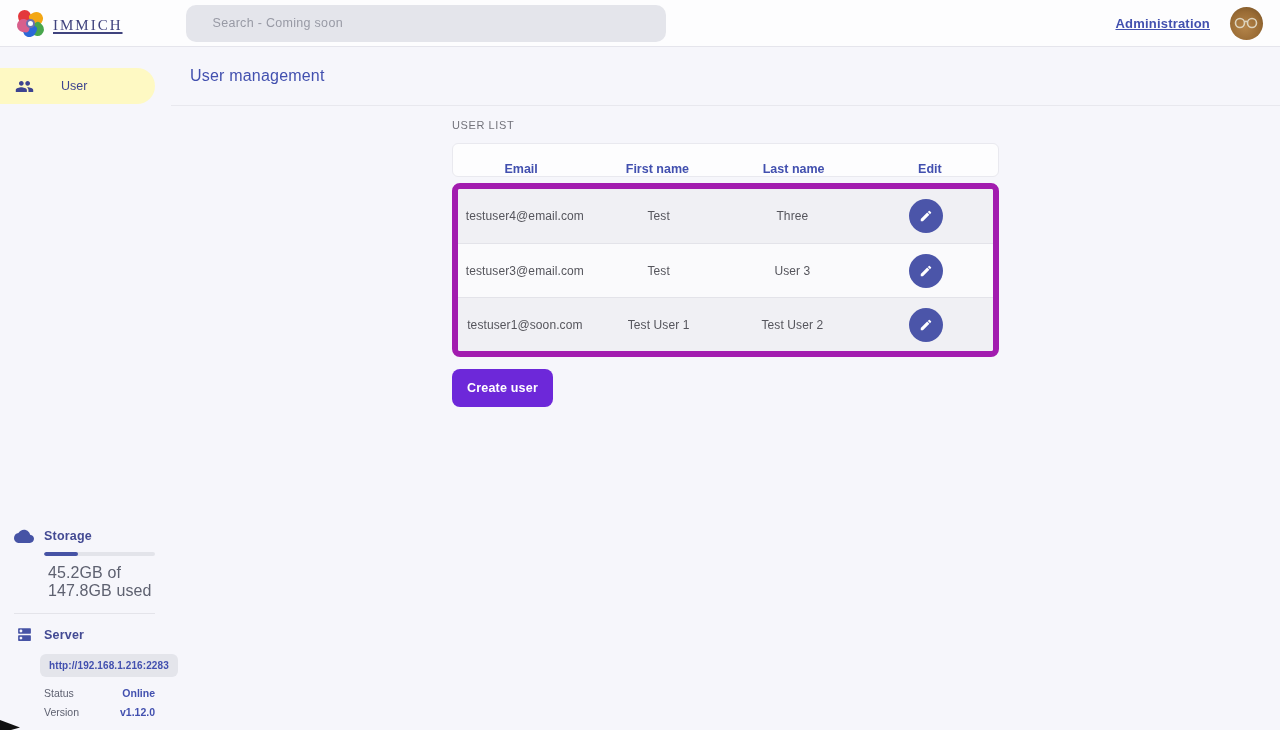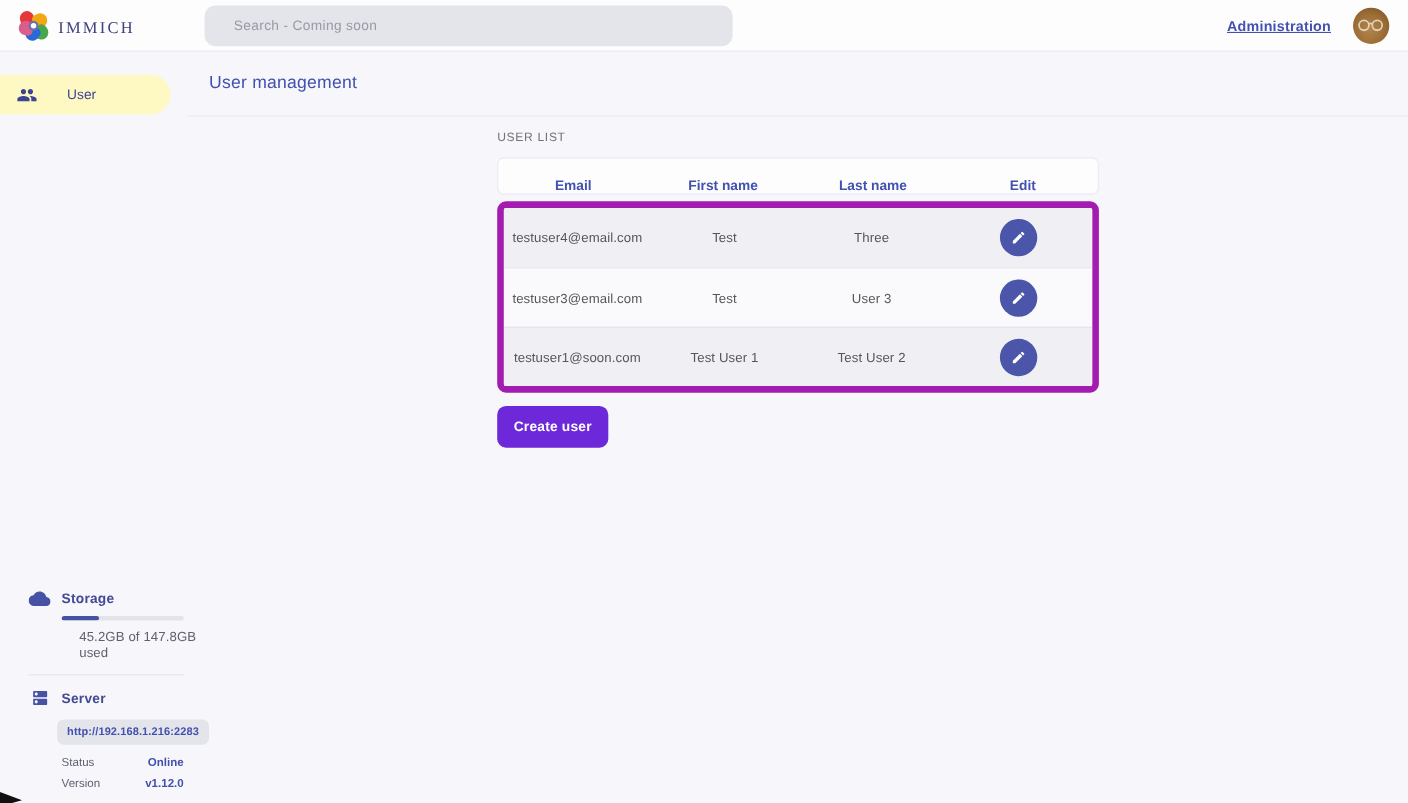--- a/index.html
+++ b/index.html
@@ -28,21 +28,21 @@
   .petal.p1 { background: #e4383c; left: 1px;  top: 0;    transform: rotate(-20deg); }
   .petal.p2 { background: #f3a715; right: 1px; top: 2px;  transform: rotate(60deg); }
   .petal.p3 { background: #48a64c; right: 0;   bottom: 1px; transform: rotate(140deg); }
   .petal.p4 { background: #2a68d8; left: 6px;  bottom: 0; transform: rotate(210deg); }
   .petal.p5 { background: #d85f8c; left: 0;    top: 9px;  transform: rotate(280deg); }
   .petal-center { position: absolute; width: 9px; height: 9px; border-radius: 50%;
     background: #fdfdfe; left: 9px; top: 9px; border: 2px solid #6a6fb1; }
   .logo-word {
     font-family: "Liberation Serif", serif;
     font-size: 21px; letter-spacing: 2px; font-weight: 500;
-    color: #40437e; font-variant: small-caps; text-transform: lowercase;
+    color: #40437e; font-variant: small-caps; text-transform: lowercase; text-decoration: underline;
   }
   .search-wrap { margin-left: 63px; }
   .search-input {
     width: 480px; height: 37px;
     background: #e4e5eb; border: none; border-radius: 10px;
     padding: 0 14px 0 27px;
     font-family: "Liberation Sans", sans-serif;
     font-size: 12.5px; letter-spacing: 0.3px; color: #5a5c66;
     outline: none;
   }
@@ -66,31 +66,31 @@
   
   .sidebar { width: 171px; position: relative; flex-shrink: 0; }
   .side-item {
     margin-top: 21px; width: 155px; height: 36px;
     background: #fef9c3; border-radius: 0 18px 18px 0;
     display: flex; align-items: center; padding-left: 15px; gap: 27px;
     cursor: pointer;
   }
   .side-item-label { font-size: 12.5px; font-weight: 500; color: #3d4490; }
 
-  .side-bottom { position: absolute; left: 12px; bottom: 0; width: 171px; padding-bottom: 12px; }
+  .side-bottom { position: absolute; left: 0; bottom: 0; width: 171px; padding-bottom: 12px; }
   .side-sec-head { display: flex; align-items: center; }
   .side-sec-head .ic { width: 20px; margin-left: 14px; display: flex; justify-content: center; }
   .side-sec-title { margin-left: 10px; font-size: 12.5px; font-weight: 700; color: #434a93; letter-spacing: 0.2px; }
 
   .progress-track {
     margin: 9px 0 0 44px; width: 111px; height: 4px;
     border-radius: 3px; background: #e3e4ea; overflow: hidden;
   }
   .progress-fill { height: 100%; border-radius: 3px; background: #4653a5; }
-  .usage-text { margin: 8px 0 0 60px; font-size: 12px; color: #5e6170; letter-spacing: 0.1px; }
+  .usage-text { margin: 8px 0 0 48px; font-size: 16px; color: #5e6170; letter-spacing: 0.1px; }
 
   .side-divider { margin: 13px 0 12px 14px; width: 141px; border-top: 1px solid #e4e4ea; }
 
   .server-url-chip {
     margin: 11px 0 0 40px; display: inline-block;
     background: #e4e5eb; border-radius: 6px;
     padding: 6px 9px; font-size: 10px; font-weight: 700; color: #4250af;
     letter-spacing: 0.1px;
   }
   .kv-row {

